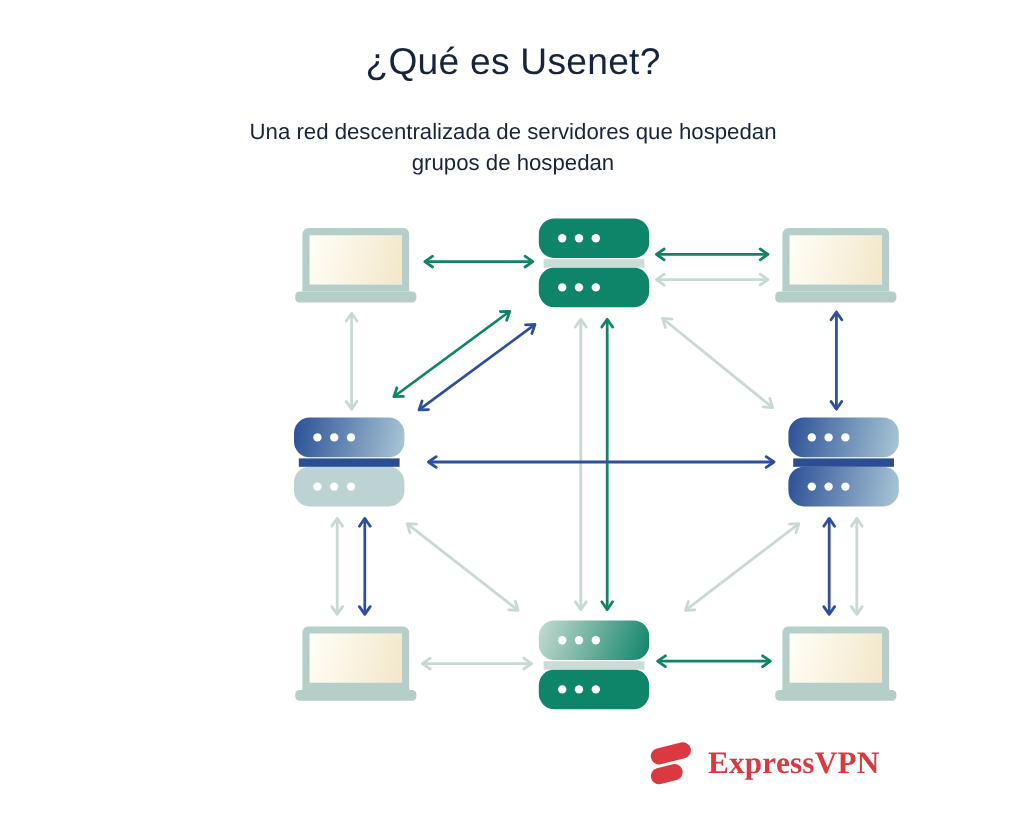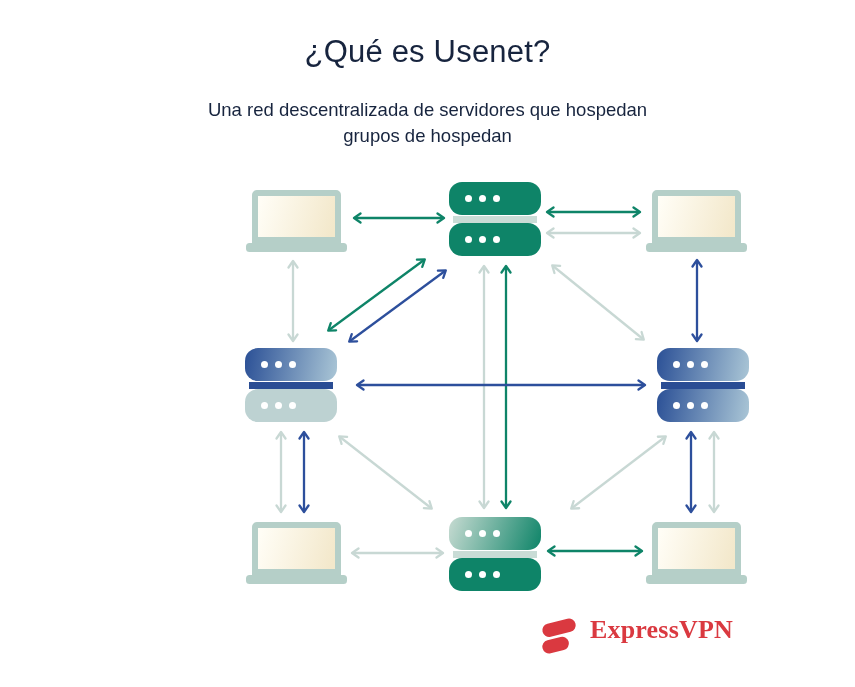--- a/index.html
+++ b/index.html
@@ -57,21 +57,21 @@
   .sv-green .divider{background:var(--divider-pale,#c9dcd6);}
   .sv-blue-pale .u1{background:linear-gradient(100deg,var(--grad-blue-start,#2b5096),var(--grad-blue-end,#aac6d6));}
   .sv-blue-pale .u2{background:var(--server-pale,#bdd2d2);}
   .sv-blue-pale .divider{background:var(--divider-blue,#2a4d94);}
   .sv-blue-grad .u1,.sv-blue-grad .u2{background:linear-gradient(100deg,var(--grad-blue-start,#2b5096),var(--grad-blue-end,#aac6d6));}
   .sv-blue-grad .divider{background:var(--divider-blue,#2a4d94);}
   .sv-green-grad .u1{background:linear-gradient(110deg,var(--grad-green-start,#c7dbd2),var(--green,#0e8468));}
   .sv-green-grad .u2{background:var(--green,#0e8468);}
   .sv-green-grad .divider{background:var(--divider-pale,#c9dcd6);}
   
-  #brand{position:absolute;right:53px;top:615px;display:flex;align-items:flex-start;gap:9px;}
+  #brand{position:absolute;right:53px;top:615px;display:flex;align-items:center;gap:9px;}
   #brand-name{
     font-family:"Liberation Serif","DejaVu Serif",serif;font-weight:700;
     font-size:26px;color:var(--brand-red,#da3940);letter-spacing:.2px;
   }
 </style>
 </head>
 <body>
 
 <div id="canvas">
 

